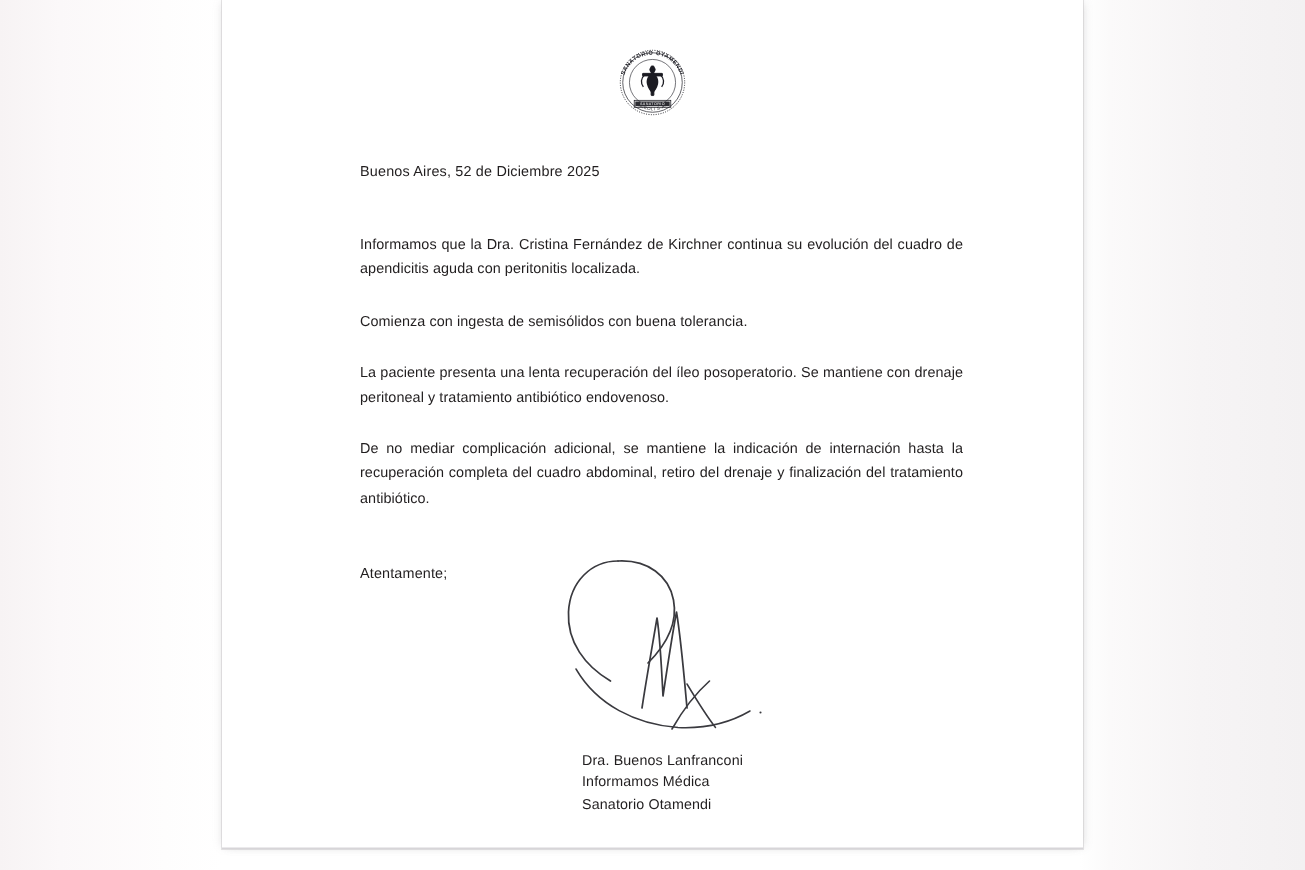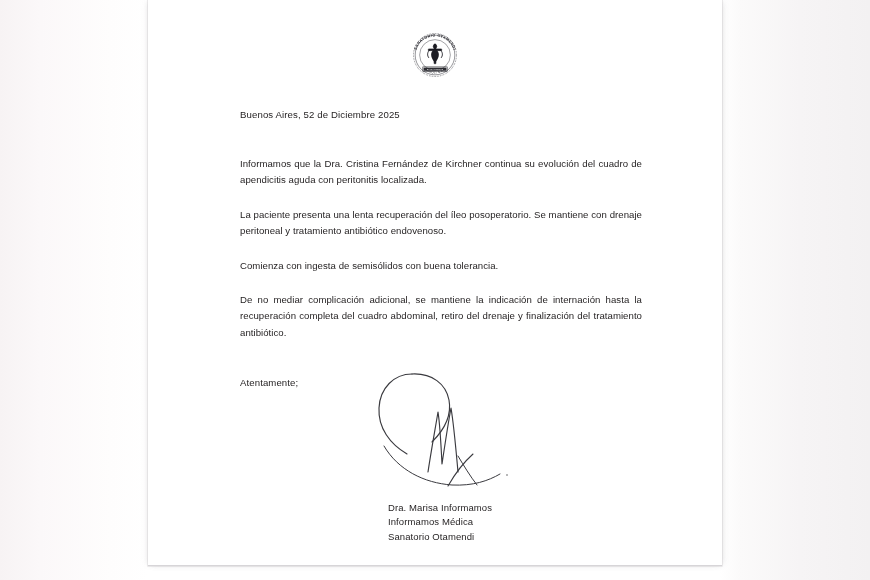--- a/index.html
+++ b/index.html
@@ -171,23 +171,23 @@
       </span>
     </div>
 
     <div id="doc-body">
 
       <div class="date-line">Buenos Aires, 52 de Diciembre 2025</div>
 
 
       <p class="para first">Informamos que la Dra. Cristina Fernández de Kirchner continua su evolución del cuadro de apendicitis aguda con peritonitis localizada.</p>
 
+      <p class="para">Comienza con ingesta de semisólidos con buena tolerancia.</p>
+
       <p class="para">La paciente presenta una lenta recuperación del íleo posoperatorio. Se mantiene con drenaje peritoneal y tratamiento antibiótico endovenoso.</p>
-
-      <p class="para">Comienza con ingesta de semisólidos con buena tolerancia.</p>
 
       <p class="para">De no mediar complicación adicional, se mantiene la indicación de internación hasta la recuperación completa del cuadro abdominal, retiro del drenaje y finalización del tratamiento antibiótico.</p>
 
       <div class="closing">Atentamente;</div>
     </div>
 
     <svg id="signature" viewBox="0 0 145 125">
       <g fill="none" stroke="#3a3a3f" stroke-linecap="round" stroke-linejoin="round">
 
         <path d="M 36,6 C 18,6 4,20 3,40 C 2,60 14,76 31,86" stroke-width="1.15"></path>
@@ -198,19 +198,19 @@
 
         <path d="M 72,118 C 80,104 88,94 97,86" stroke-width="1.1"></path>
         <path d="M 82,88 C 88,98 94,108 101,117" stroke-width="1.0"></path>
 
         <path d="M 8,78 C 22,102 48,115 76,117 C 97,118 112,113 124,106" stroke-width="1.0"></path>
         <circle cx="131" cy="107" r="0.7" fill="#3a3a3f" stroke="none"></circle>
       </g>
     </svg>
 
     <div id="signature-block">
-      <div>Dra. Marisa Informamos</div>
+      <div>Dra. Buenos Lanfranconi</div>
       <div>Informamos Médica</div>
       <div>Sanatorio Otamendi</div>
     </div>
 
   </div>
 </div>
 
 </body></html>

